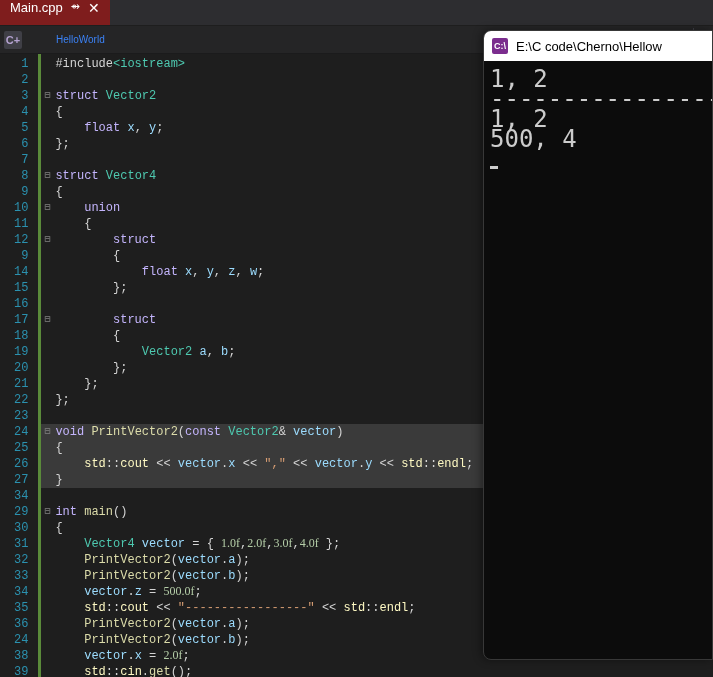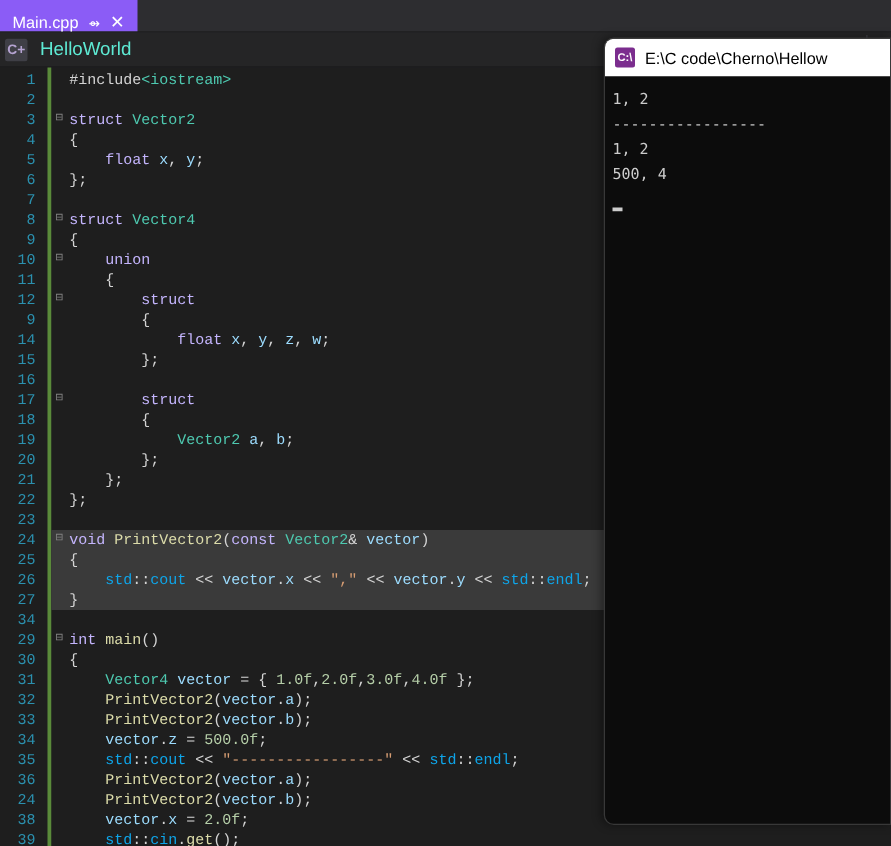--- a/index.html
+++ b/index.html
@@ -14,24 +14,24 @@
     position: relative;
   }
   .tab-bar {
     background: #2d2d30;
     height: 26px;
     display: flex;
     align-items: stretch;
     border-bottom: 1px solid #1e1e1e;
   }
   .tab {
-    background: #8b5cf6;
+    background: #7f1d1d;
     color: #fff;
     display: flex;
-    align-items: flex-end;
+    align-items: flex-start;
     padding: 0 10px;
     gap: 8px;
     font-size: 13px;
     font-family: 'Segoe UI', Tahoma, sans-serif;
   }
   .tab .pin { font-size: 11px; }
   .tab .close { font-size: 14px; cursor: pointer; }
   .nav-bar {
     background: #252526;
     height: 28px;
@@ -41,21 +41,21 @@
     gap: 4px;
     border-bottom: 1px solid #1b1b1c;
     font-family: 'Segoe UI', Tahoma, sans-serif;
   }
   .nav-icon {
     width: 18px; height: 18px; display: inline-flex;
     align-items: center; justify-content: center;
     background: #3f3f46; color: #b5a3d1; font-size: 11px;
     font-weight: bold; border-radius: 2px;
   }
-  .nav-text { font-size: 15px; color: #5eead4; flex: 1; padding: 2px 6px; }
+  .nav-text { font-size: 10px; color: #3b82f6; flex: 1; padding: 2px 6px; margin-left: 24px; }
   .nav-dd {
     width: 16px; height: 24px; display: flex; align-items:center; justify-content:center;
     color:#aaa; cursor:pointer; border-left:1px solid #3f3f46;
   }
   .editor-wrap { display: flex; height: calc(677px - 26px - 28px); }
   .gutter {
     background: #1e1e1e;
     color: #2b91af;
     text-align: right;
     padding: 2px 10px 0 14px;
@@ -74,22 +74,22 @@
   }
   .line { height: 16px; display: flex; align-items: flex-end; }
   .fold {
     display: inline-block; width: 12px; text-align: center;
     color: #808080; font-size: 10px; margin-right: 2px;
   }
   .kw { color: #c4b5fd; }
   .typ { color: #4ec9b0; }
   .fn { color: #dcdcaa; }
   .str { color: #d69d73; }
-  .num { color: #b5cea8; }
-  .glob { color: #0ea5e9; }
+  .num { color: #b5cea8; font-family: Liberation Serif, serif; }
+  .glob { color: #fef9c3; }
   .var { color: #9cdcfe; }
   .pn { color: #d4d4d4; }
   .highlight { background: #3a3a3a; width:100%; }
   .console {
     position: absolute;
     top: 30px;
     left: 483px;
     width: 230px;
     height: 630px;
     background: #0c0c0c;
@@ -109,21 +109,21 @@
     font-family: 'Segoe UI', Tahoma, sans-serif;
     font-size: 13px;
   }
   .console-icon {
     width: 16px; height: 16px; background: #7b2d8e;
     display: inline-flex; align-items:center; justify-content:center;
     color: #fff; font-size: 9px; font-weight: bold; border-radius:2px;
   }
   .console-body {
     padding: 8px 6px;
-    font-size: 12px;
+    font-size: 24px;
     line-height: 20px;
     color: #ccc;
     font-family: 'NSimSun', 'SimSun', Consolas, monospace;
     white-space: pre;
   }
   .cursor {
     display: inline-block; width: 8px; height: 3px; background: #ccc;
     vertical-align: bottom;
   }
 </style>

